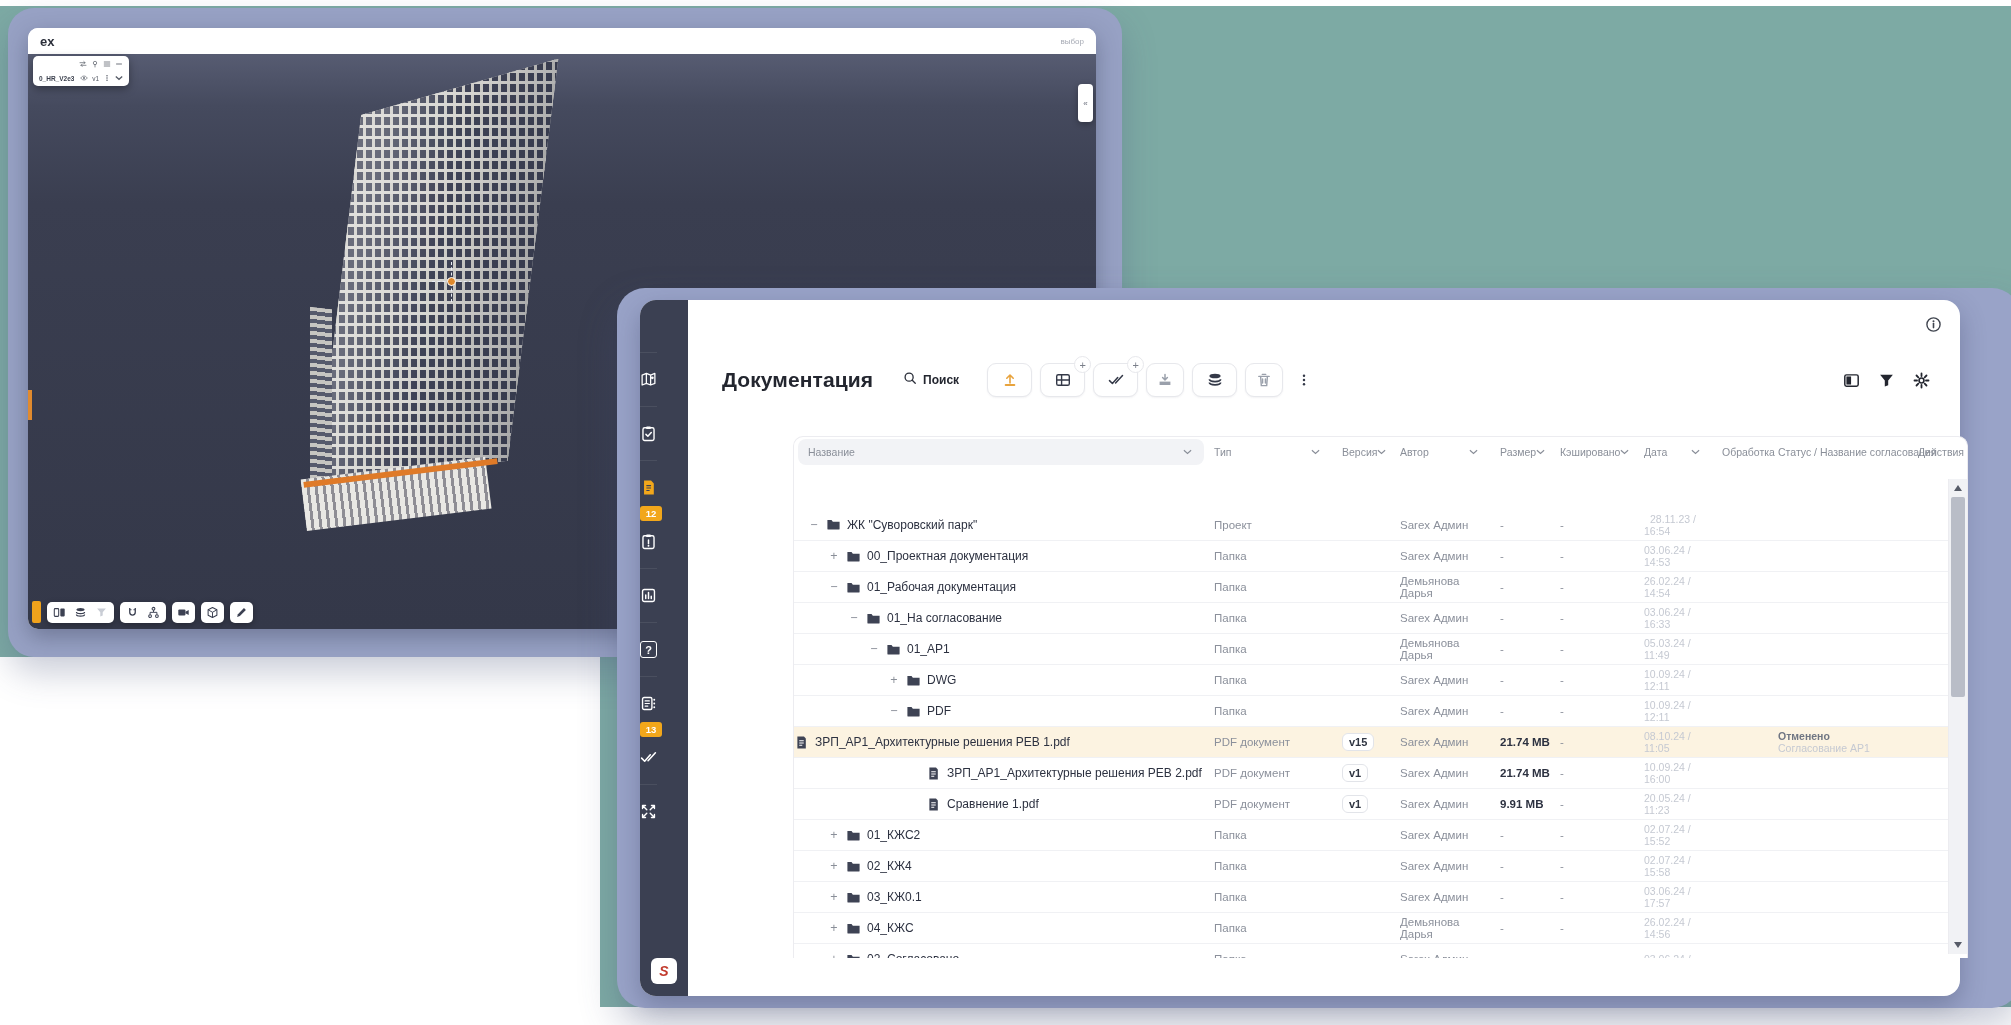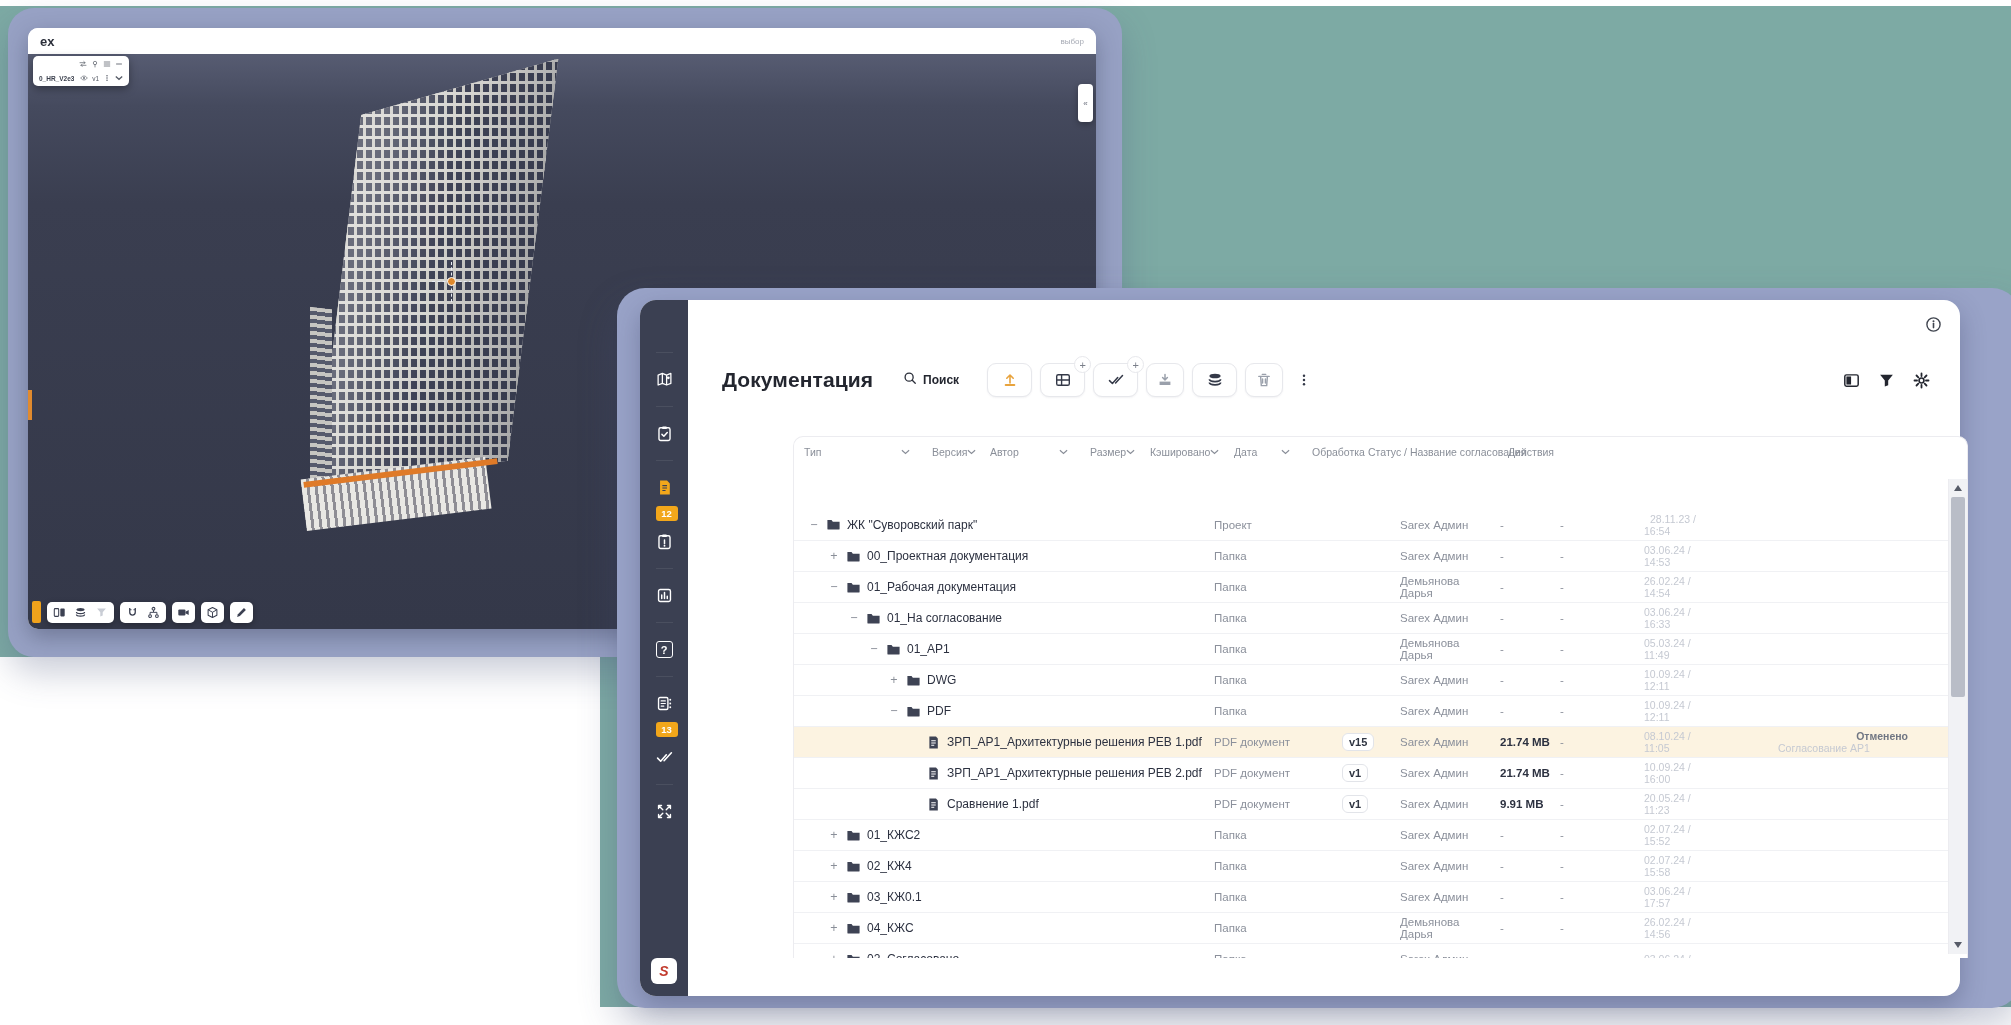--- a/index.html
+++ b/index.html
@@ -62,21 +62,21 @@
   .vgroup{background:#fff;border-radius:5px;padding:4px 6px;display:flex;gap:8px;align-items:center;box-shadow:0 2px 6px rgba(0,0,0,.3);}
   .vbtn{background:#fff;border-radius:5px;padding:4px 5px;display:flex;align-items:center;box-shadow:0 2px 6px rgba(0,0,0,.3);}
   .vic{display:inline-flex;width:13px;height:13px;}
   .vic svg{width:13px;height:13px;}
 
   
   #halo-front{left:617px;top:288px;width:1403px;height:720px;border-radius:28px;background:#99a3c8;box-shadow:0 18px 38px rgba(70,80,120,.3);}
   #app-window{position:absolute;left:23px;top:12px;width:1320px;height:696px;background:#fff;border-radius:16px;box-shadow:0 10px 26px rgba(40,45,80,.3);}
 
   
-  #rail{position:absolute;left:0;top:0;bottom:0;width:48px;background:#3b4052;border-radius:16px 0 0 16px;display:flex;flex-direction:column;align-items:center;}
+  #rail{position:absolute;left:0;top:0;bottom:0;width:48px;background:#3b4052;border-radius:16px 0 0 16px;display:flex;flex-direction:column;align-items:flex-start;}
   #rail-logo{height:52px;background:#f2a71b;border-radius:16px 0 0 0;display:flex;align-items:center;justify-content:center;}
   .nav-item{height:54px;position:relative;display:flex;align-items:center;justify-content:center;border-top:1px solid rgba(255,255,255,.08);}
   .nav-item svg{width:17px;height:17px;}
   .nav-badge{position:absolute;left:0;top:-9px;min-width:22px;height:15px;background:#f2a71b;color:#fff;font-size:9.5px;font-weight:700;border-radius:3px;display:flex;align-items:center;justify-content:center;padding:0 3px;z-index:2;}
   .help-glyph{width:17px;height:17px;border:1.4px solid #fff;border-radius:3px;color:#fff;font-size:11px;font-weight:700;display:flex;align-items:center;justify-content:center;}
   #rail-avatar{margin-top:auto;margin-bottom:12px;align-self:center;width:26px;height:26px;background:#fff;border-radius:6px;display:flex;align-items:center;justify-content:center;font-size:14px;font-weight:700;color:#c23b2e;font-style:italic;}
 
   #app-body{position:absolute;left:48px;top:0;right:0;bottom:0;}
   #info-icon{position:absolute;right:18px;top:16px;width:17px;height:17px;}
   #info-icon svg{width:17px;height:17px;}
@@ -117,21 +117,21 @@
   .tr:first-child{border-top:none;}
   .tr.hl{background:#fcf3e1;}
   .td{padding-left:10px;font-size:11.5px;color:#8b909b;white-space:pre-line;line-height:12px;overflow:hidden;}
   .td.name{display:flex;align-items:center;gap:6px;padding-left:0;color:#2c3140;font-size:12px;white-space:nowrap;}
   .expander{width:12px;text-align:center;color:#8a8f99;font-size:12.5px;flex:none;}
   .fic{display:inline-flex;width:15px;height:15px;flex:none;}
   .fic svg{width:15px;height:15px;}
   .td.size-strong{color:#2c3140;font-weight:700;font-size:11.5px;}
   .td.date{font-size:10.8px;color:#c5c9d2;line-height:13px;}
   .vchip{display:inline-block;border:1px solid #e2e4e9;border-radius:6px;padding:2px 6px;font-size:11px;color:#2f3542;background:#fff;font-weight:600;}
-  .st-t{font-size:10.5px;font-weight:700;color:#707683;line-height:12px;text-align:right;}
+  .st-t{font-size:10.5px;font-weight:700;color:#707683;line-height:12px;}
   .st-s{font-size:10.5px;color:#c5c9d2;line-height:12px;}
 
   
   #vscroll{position:absolute;right:0;top:42px;bottom:4px;width:19px;border-left:1px solid #ececf0;background:#f1f2f5;}
   .arr{position:absolute;left:50%;transform:translateX(-50%);width:0;height:0;border-left:4.5px solid transparent;border-right:4.5px solid transparent;}
   .arr.up{top:6px;border-bottom:6px solid #575c68;}
   .arr.down{bottom:6px;border-top:6px solid #575c68;}
   #vthumb{position:absolute;left:2px;right:2px;top:18px;height:200px;background:#b9bdc7;border-radius:2px;}
 </style>
 </head>
@@ -441,20 +441,30 @@
               <span class="hic">
                 <svg viewBox="0 0 16 16" fill="none" xmlns="http://www.w3.org/2000/svg">
                   <circle cx="8" cy="8" r="2.3" stroke="#23262f" stroke-width="1.5"></circle>
                   <path d="M8 1.4v2.4M8 12.2v2.4M1.4 8h2.4M12.2 8h2.4M3.3 3.3l1.7 1.7M11 11l1.7 1.7M12.7 3.3L11 5M5 11l-1.7 1.7" stroke="#23262f" stroke-width="1.7" stroke-linecap="round"></path>
                 </svg>
               </span>
             </div>
         </div>
         <div id="card">
           <div id="thead">
+              <div class="th" style="width: 410px; flex: 0 0 auto; padding-left: 0px;">
+                <div class="th-pill">
+                  <span>Название</span>
+                  <span class="chev">
+                    <svg viewBox="0 0 10 6" fill="none" xmlns="http://www.w3.org/2000/svg">
+                      <path d="M1 1l4 3.6L9 1" stroke="#8a8f99" stroke-width="1.3"></path>
+                    </svg>
+                  </span>
+                </div>
+              </div>
               <div class="th" style="width: 128px; flex: 0 0 auto;">
                 <span>Тип</span>
                 <span class="chev">
                   <svg viewBox="0 0 10 6" fill="none" xmlns="http://www.w3.org/2000/svg">
                     <path d="M1 1l4 3.6L9 1" stroke="#8a8f99" stroke-width="1.3"></path>
                   </svg>
                 </span>
               </div>
               <div class="th" style="width: 58px; flex: 0 0 auto;">
                 <span>Версия</span>
@@ -643,21 +653,21 @@
                 <div class="td " style="width: 58px; flex: 0 0 auto;"></div>
                 <div class="td " style="width: 100px; flex: 0 0 auto;">Sarex Админ</div>
                 <div class="td " style="width: 60px; flex: 0 0 auto;">-</div>
                 <div class="td " style="width: 84px; flex: 0 0 auto;">-</div>
                 <div class="td date" style="width: 78px; flex: 0 0 auto;"><span><div class="st-s" style="color: rgb(197, 201, 210);">10.09.24 /</div><div class="st-s" style="color: rgb(197, 201, 210);">12:11</div></span></div>
                 <div class="td " style="width: 56px; flex: 0 0 auto;"></div>
                 <div class="td " style="width: 140px; flex: 0 0 auto;"><span></span></div>
                 <div class="td " style="width: 42px; flex: 0 0 auto;"></div>
               </div>
               <div class="tr hl">
-                <div class="td name" style="width: 410px; flex: 0 0 auto; padding-left: 132px; text-align: right;">
+                <div class="td name" style="width: 410px; flex: 0 0 auto;  text-align: right;">
                   <span class="fic">
                     <svg viewBox="0 0 16 16" fill="none" xmlns="http://www.w3.org/2000/svg">
                       <path d="M3.6 1.5h7l2 2.2v10.8H3.6z" fill="#3e4354"></path>
                       <path d="M5.6 6.2h4.8M5.6 8.6h4.8M5.6 11h3.2" stroke="#fff" stroke-width="1.1"></path>
                     </svg>
                   </span>
                   <span>ЗРП_АР1_Архитектурные решения РЕВ 1.pdf</span>
                 </div>
                 <div class="td " style="width: 128px; flex: 0 0 auto;">PDF документ</div>
                 <div class="td " style="width: 58px; flex: 0 0 auto;"><span class="vchip">v15</span></div>

